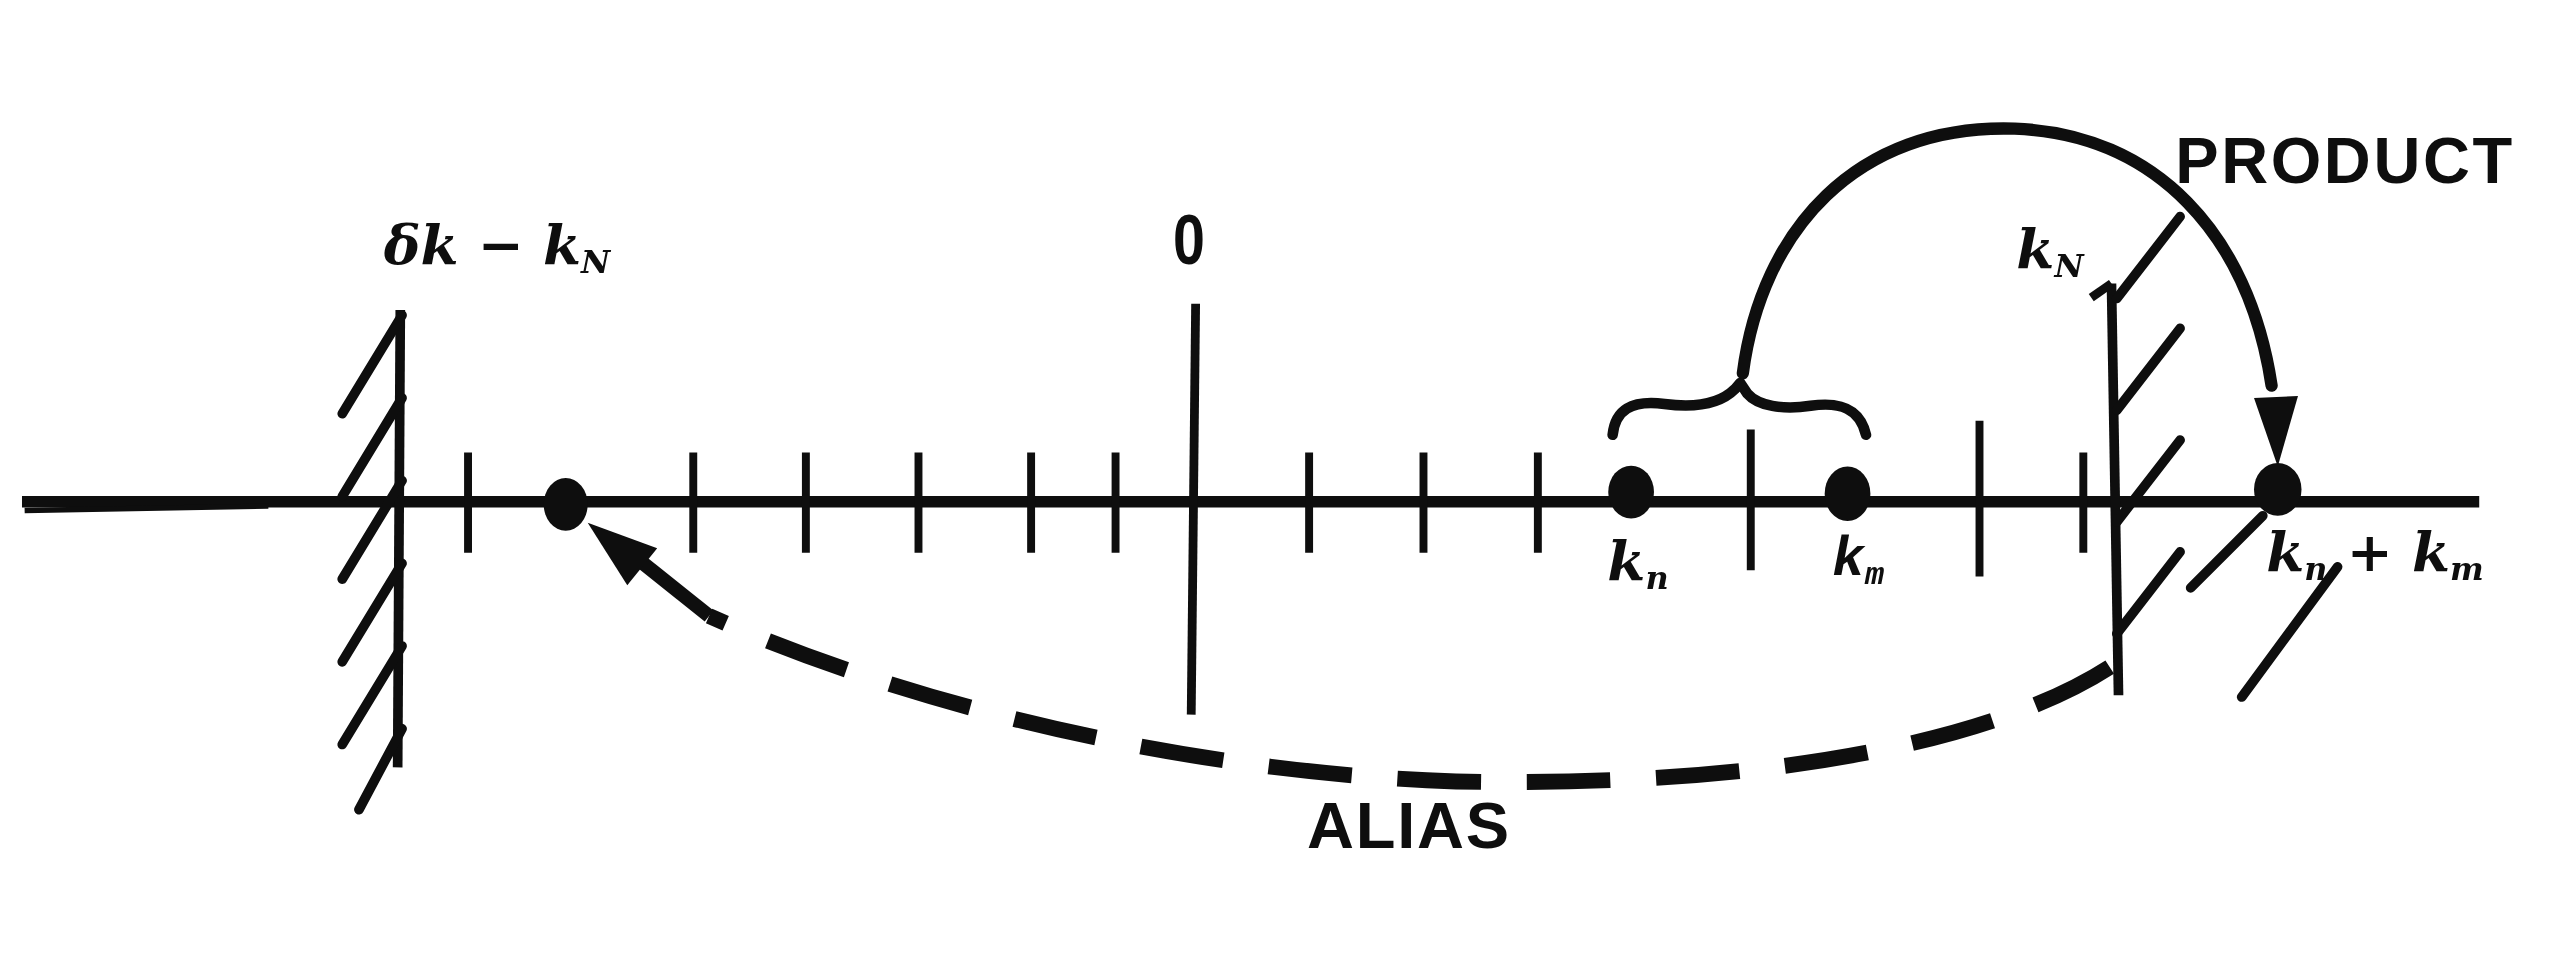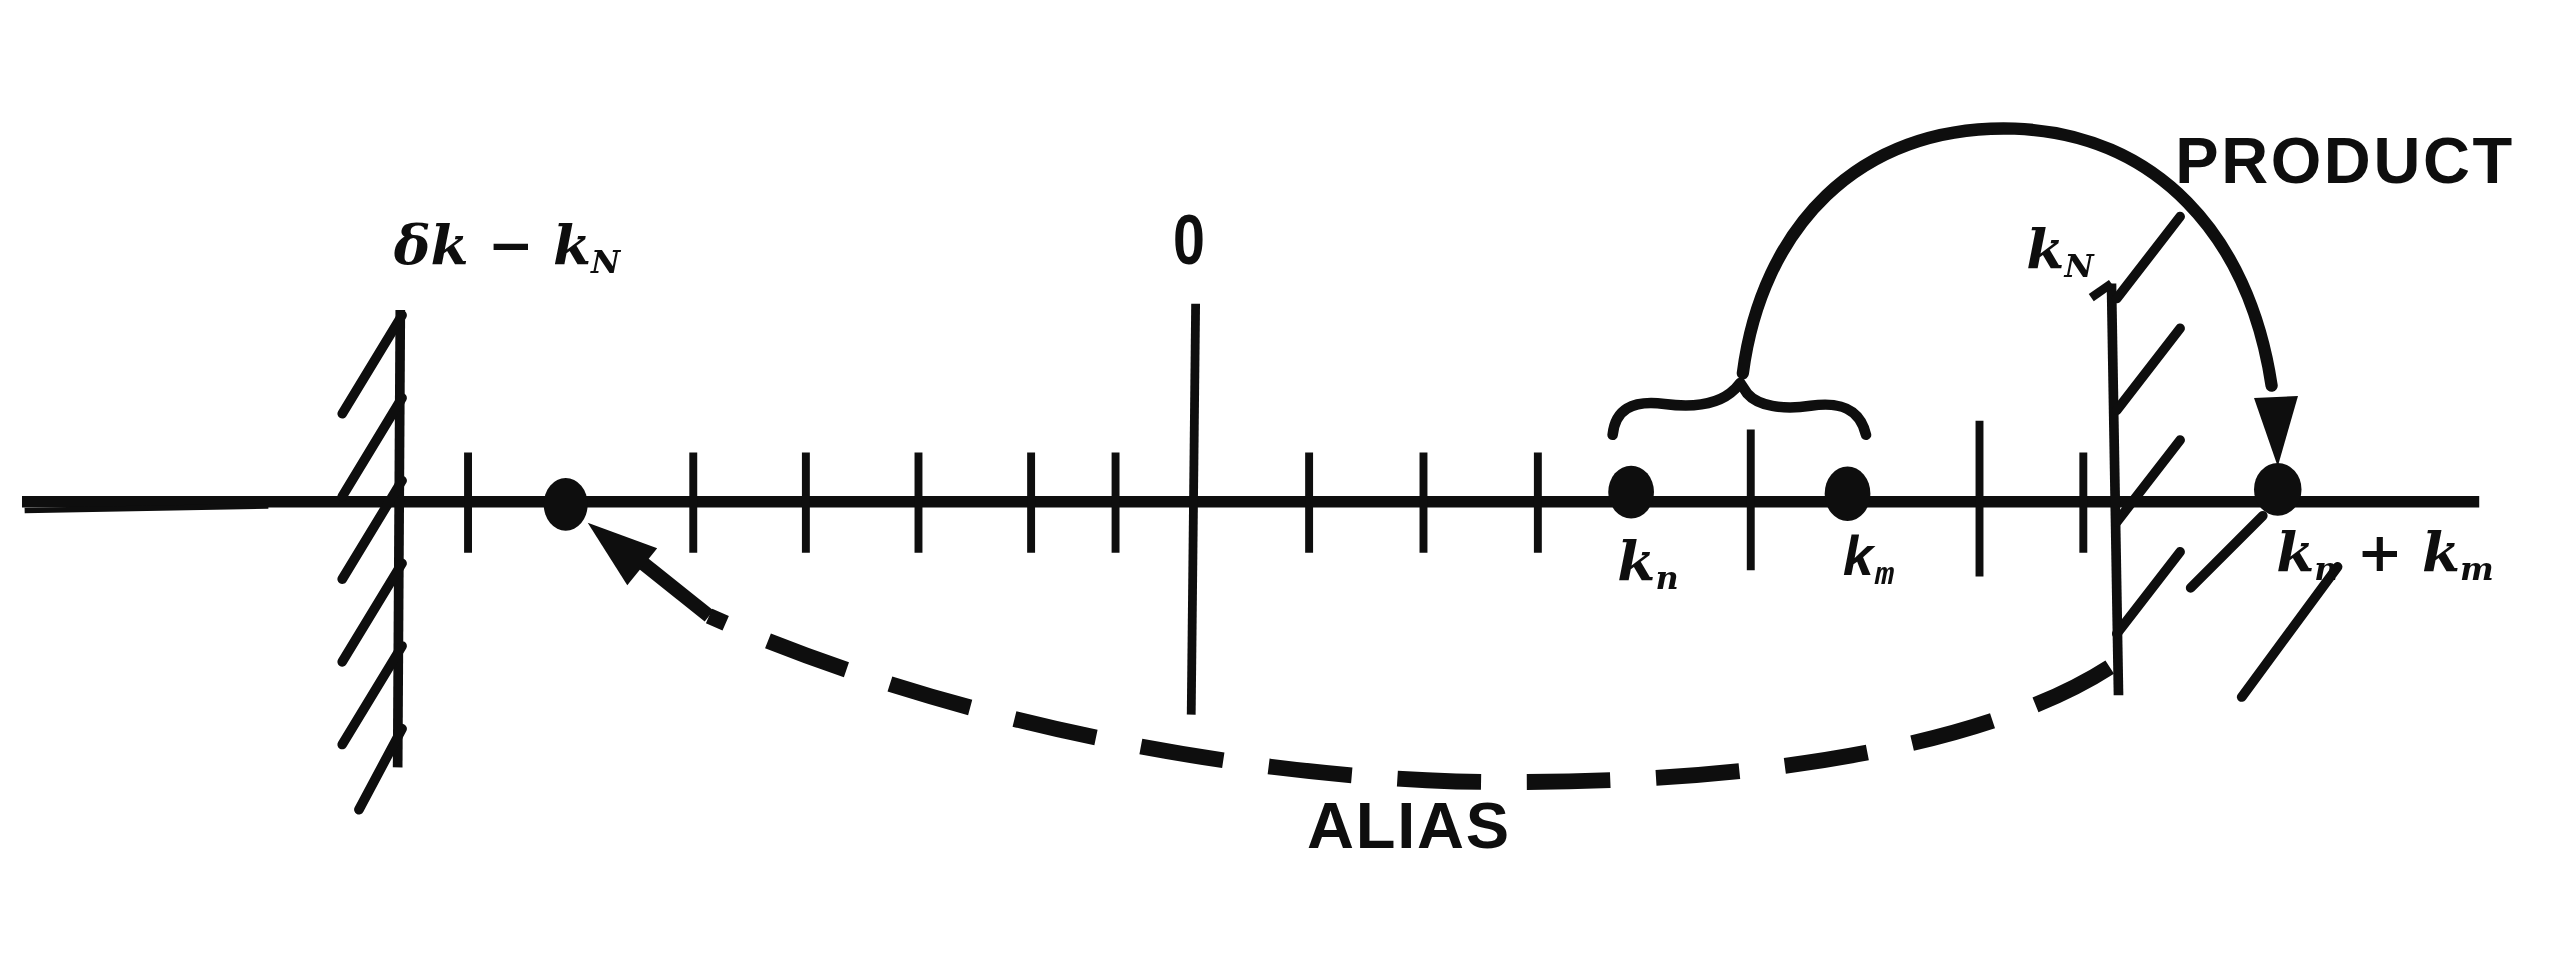--- a/index.html
+++ b/index.html
@@ -34,21 +34,20 @@
   }
   .lbl.sans {
     font-family: "Liberation Sans", sans-serif;
     font-weight: 700;
   }
   .lbl.math {
     font-family: "DejaVu Serif", serif;
     font-style: italic;
     font-weight: 700;
     font-size: 55px;
-    margin-left: 10px;
   }
   .lbl.math sub {
     font-size: 0.58em;
     font-style: italic;
     vertical-align: -0.28em;
     letter-spacing: 0;
   }
   .lbl-zero {
     font-size: 70px;
     transform: translateX(-50%) scaleX(0.82);

